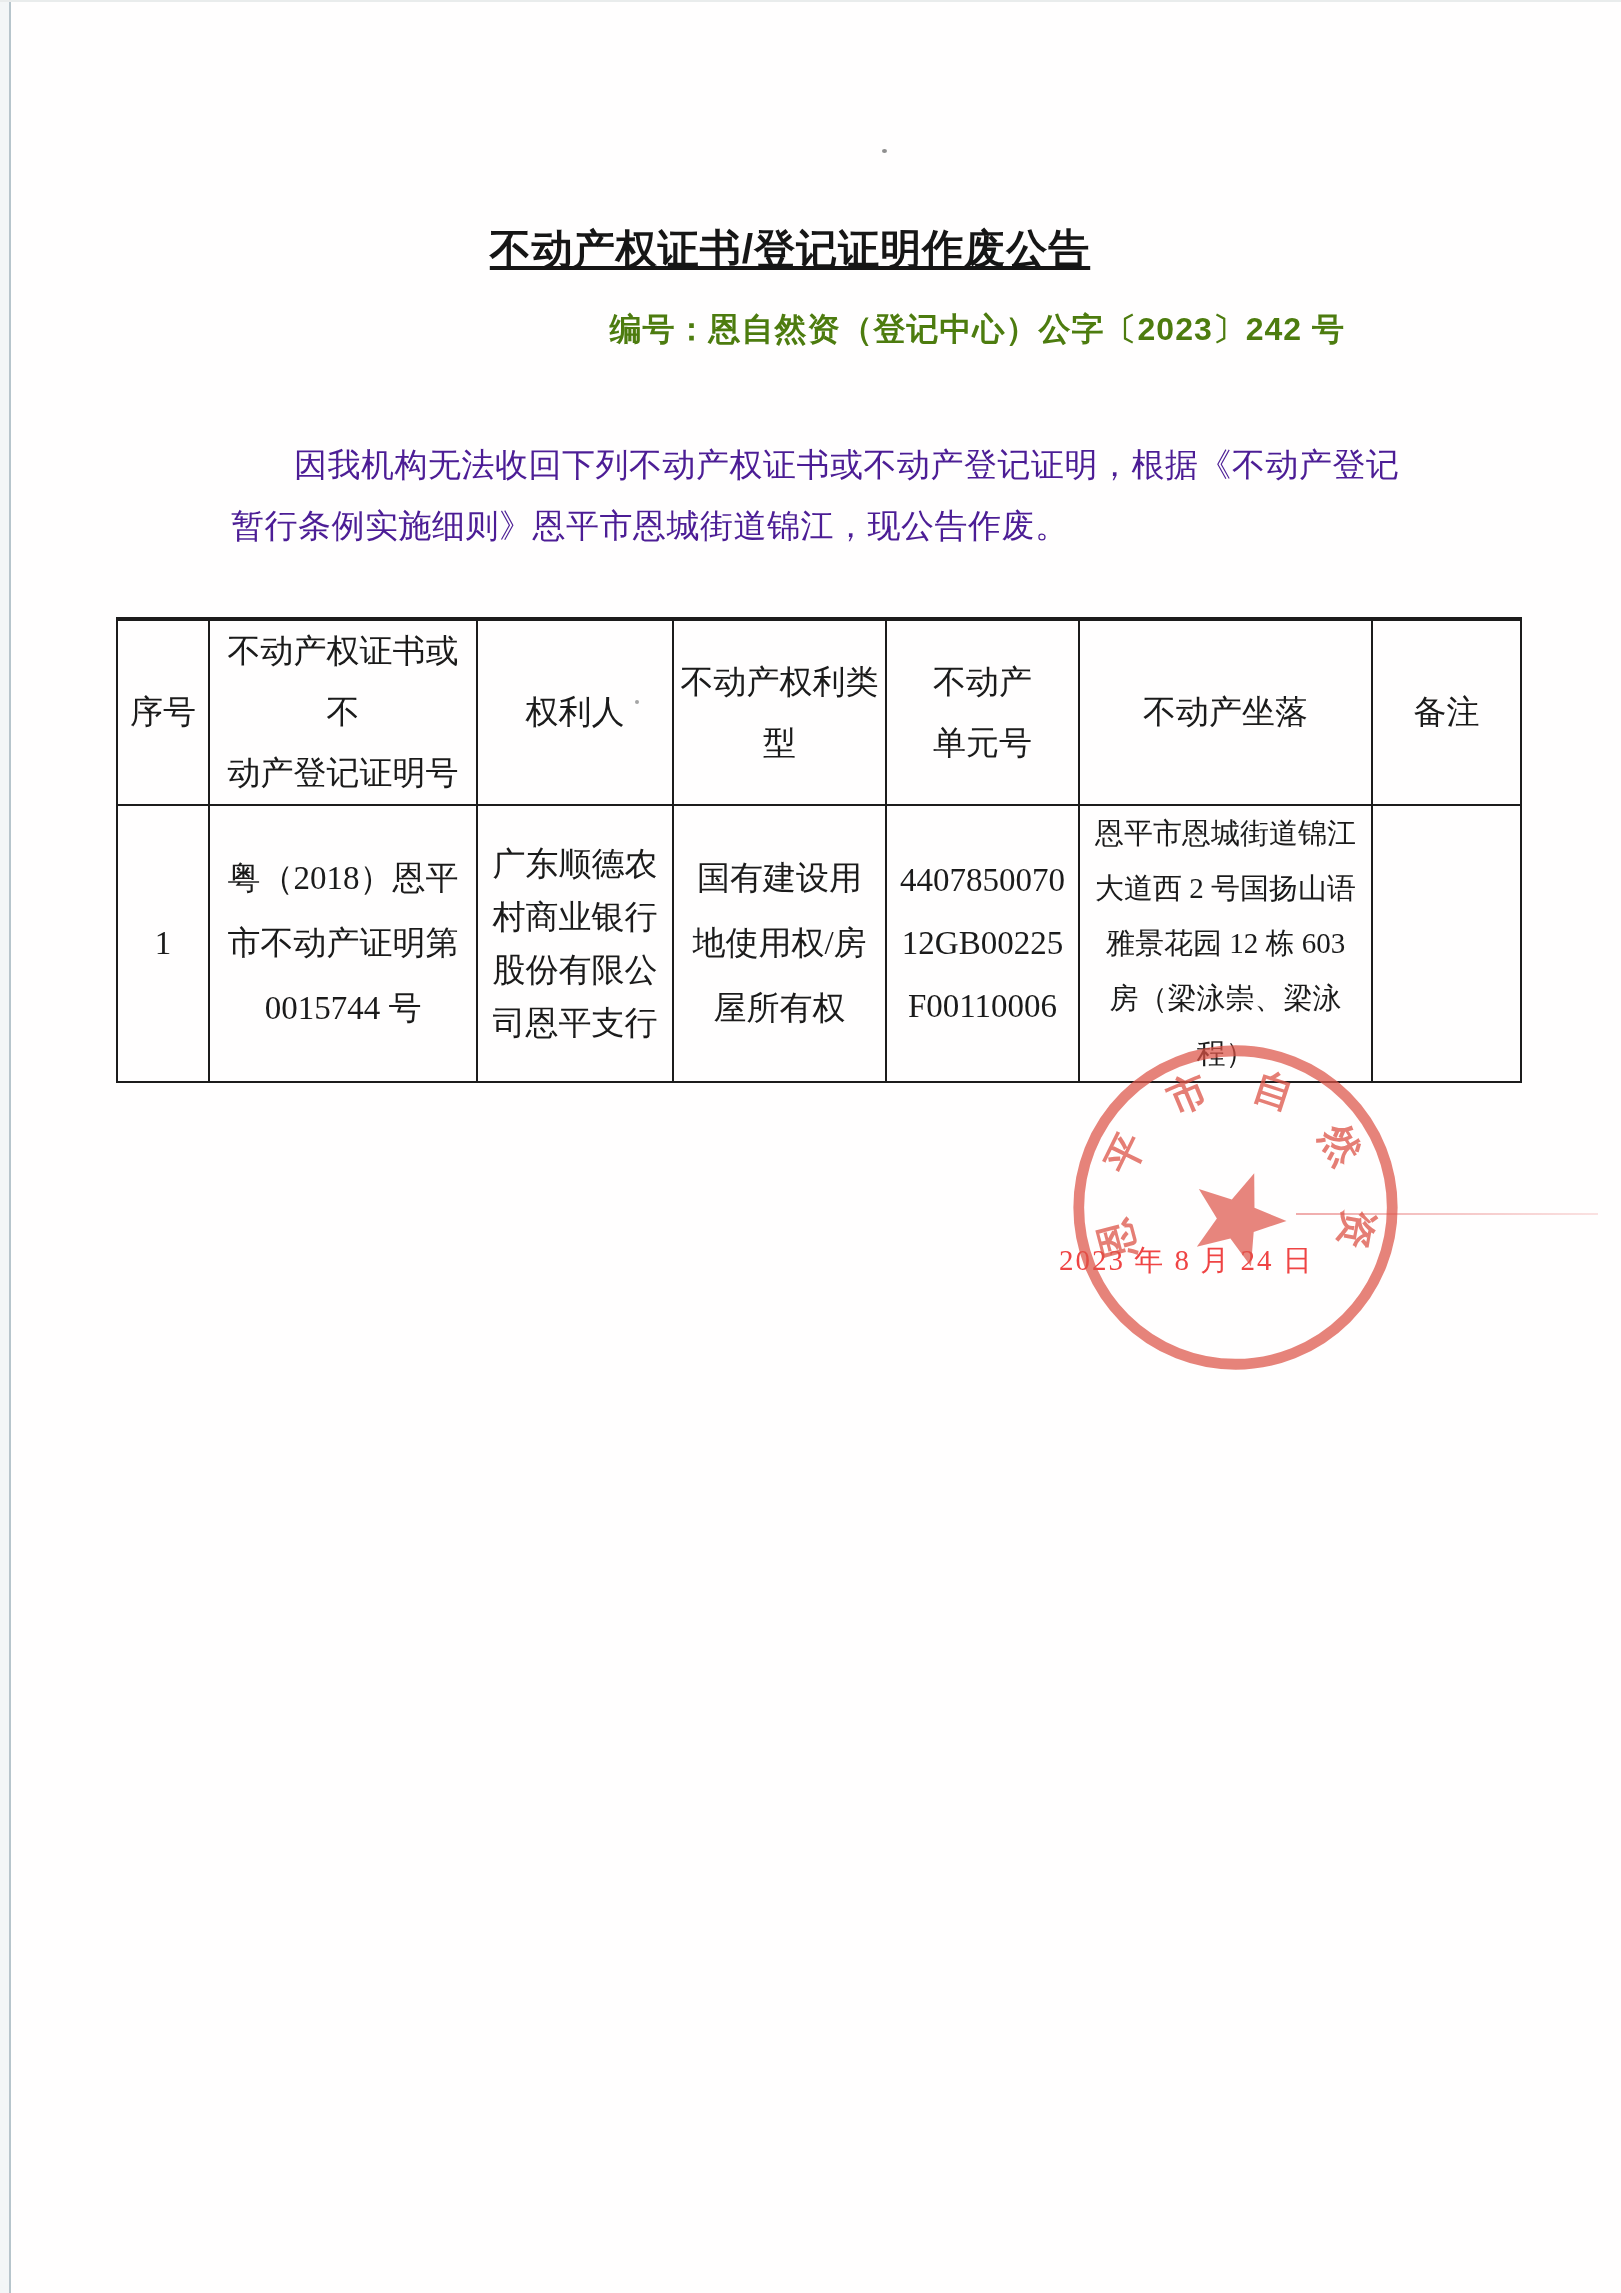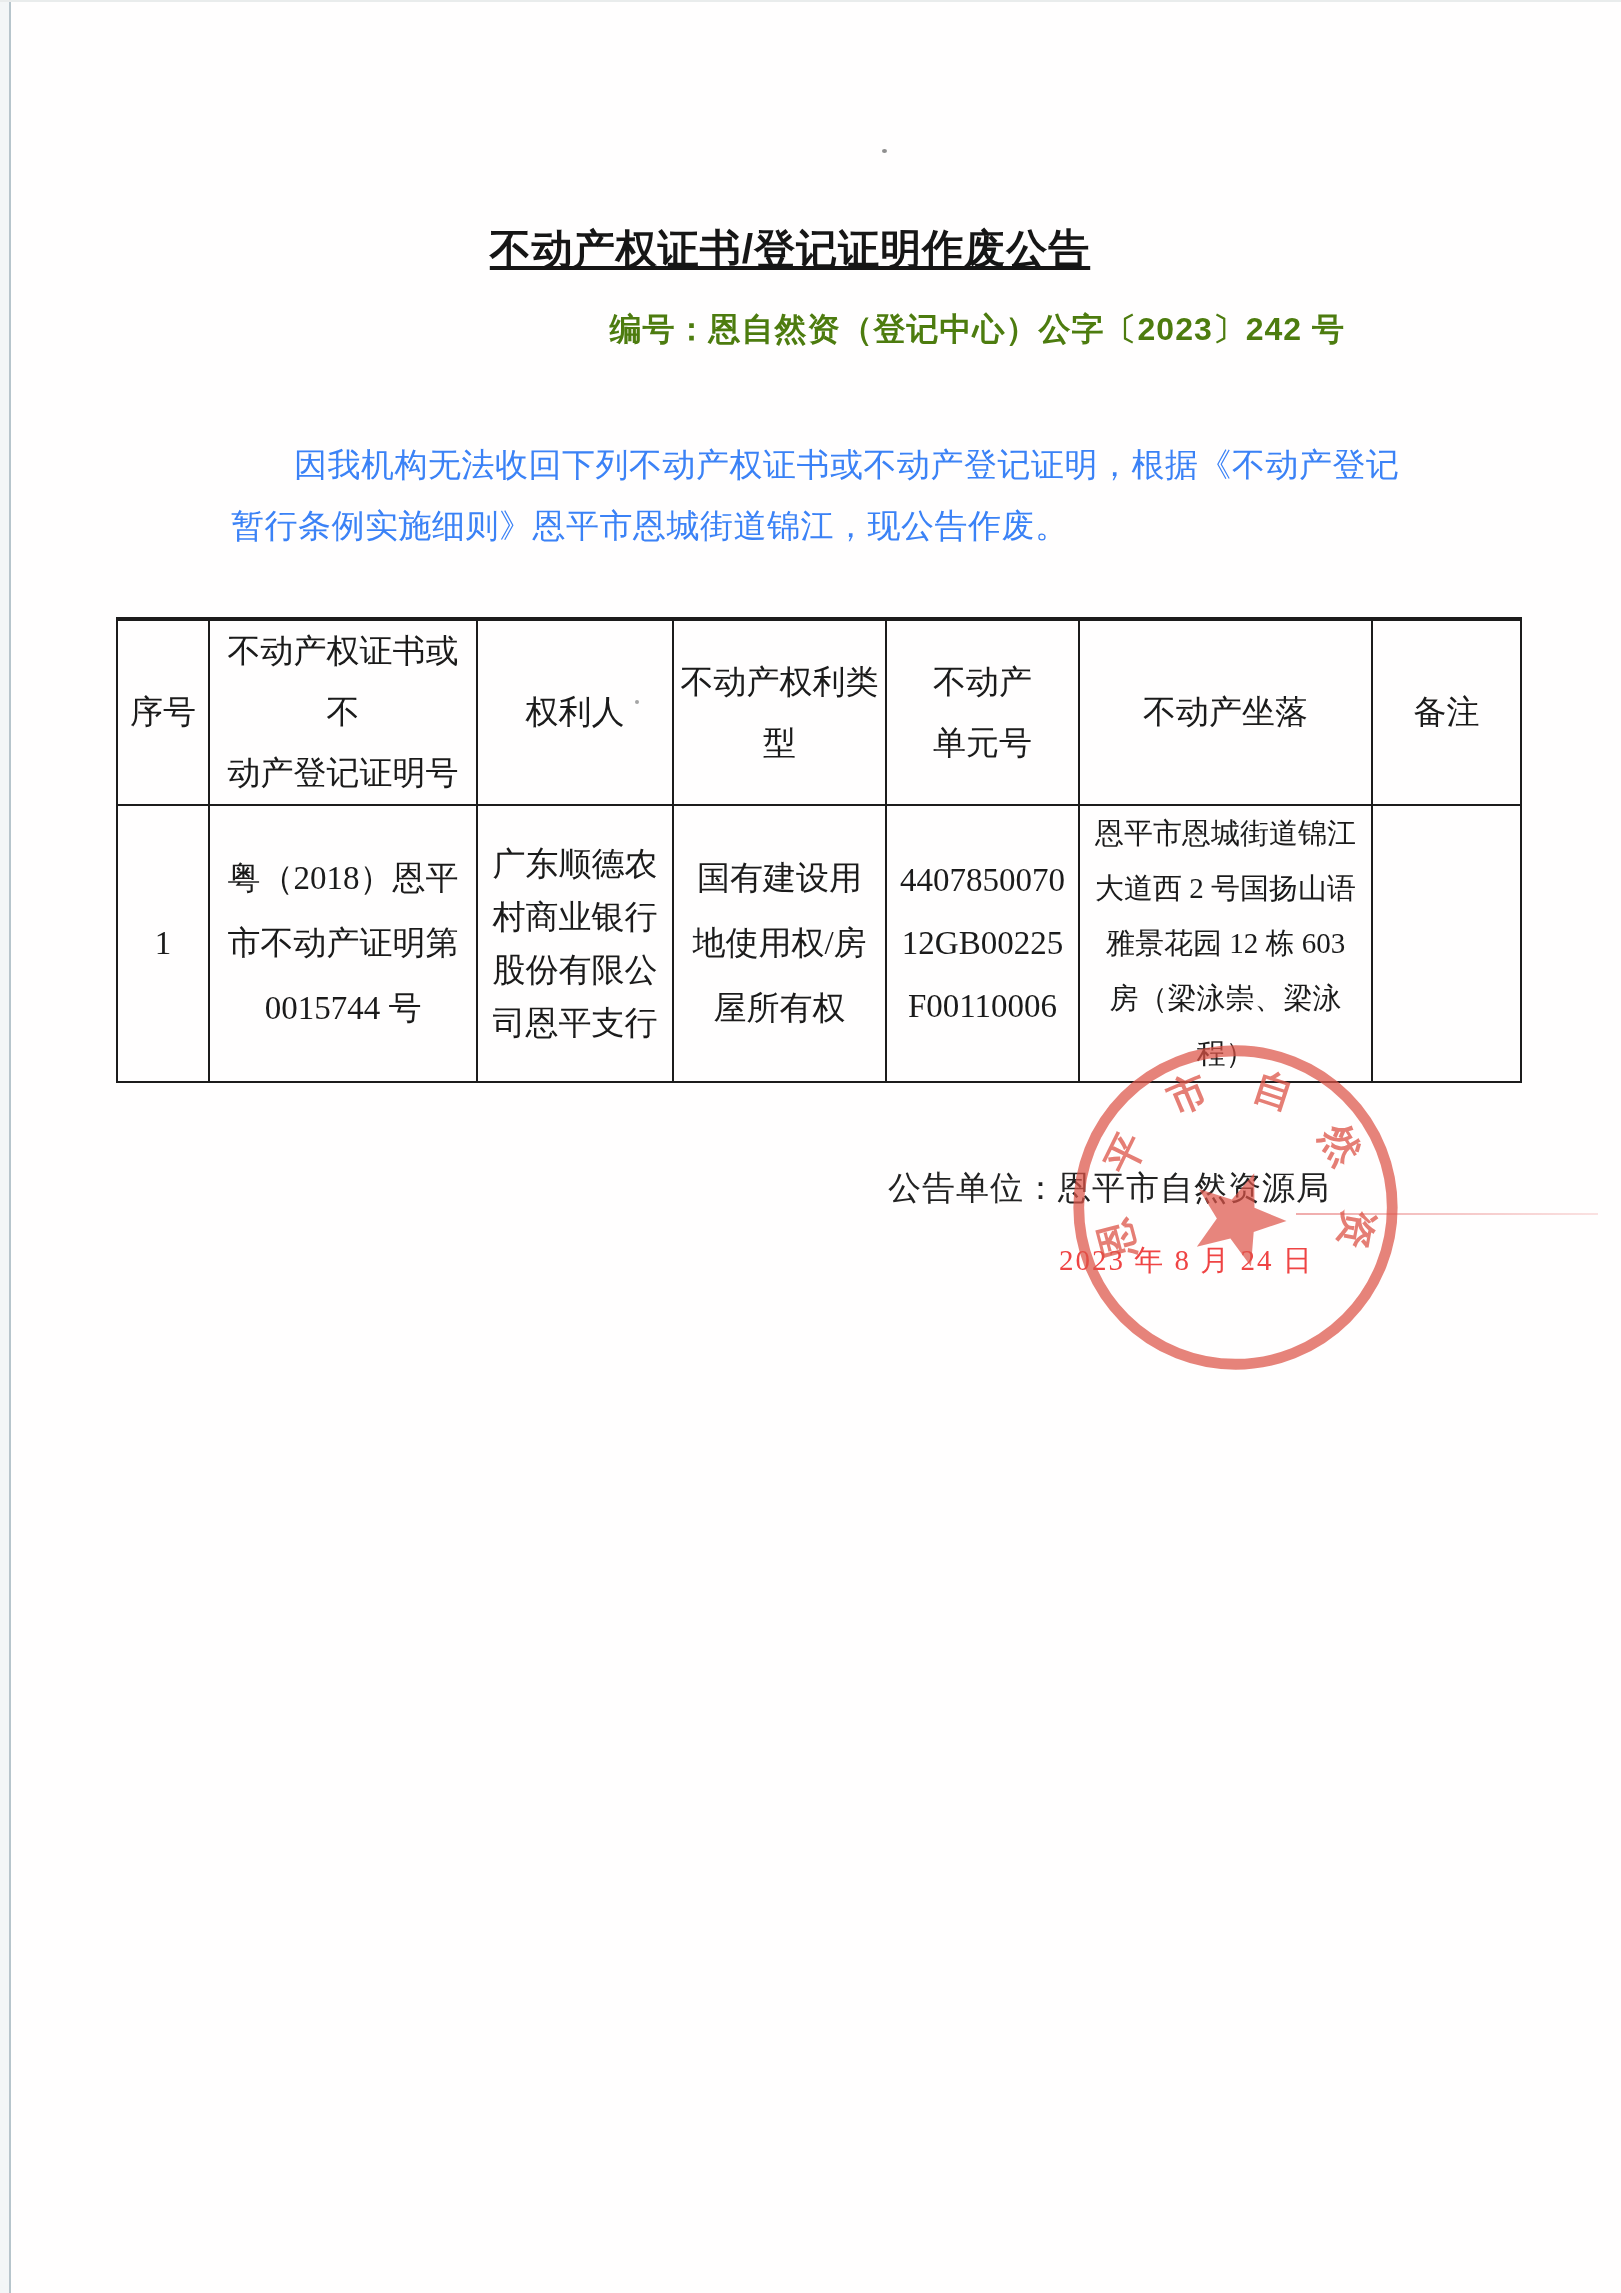--- a/index.html
+++ b/index.html
@@ -30,21 +30,21 @@
     text-align:center;
     font-family:"Liberation Sans", sans-serif;
     font-weight:bold;font-size:41px;letter-spacing:1px;color:#161616;text-decoration:underline;
   }
   .doc-number{
     position:absolute;top:308px;right:276px;
     font-family:"Liberation Sans", sans-serif;
     font-weight:bold;font-size:32px;letter-spacing:1px;color:#4d7c0f;
     white-space:nowrap;
   }
-  .body-par{position:absolute;left:231px;top:435px;width:1166px;font-size:33px;color:#3b82f6;}
+  .body-par{position:absolute;left:231px;top:435px;width:1166px;font-size:33px;color:#4c1d95;}
   .body-line{line-height:61px;white-space:nowrap;letter-spacing:0.5px;}
   .body-line.indent{text-indent:63px;}
 
   
   table.notice{
     position:absolute;left:116px;top:617px;width:1404px;
     border-collapse:collapse;table-layout:fixed;
     font-size:33px;color:#1b1b1b;
   }
   table.notice{border:2.9px solid #1c1c1c;border-top-width:4.9px;}
@@ -136,21 +136,20 @@
 F00110006</td>
         <td class="cell-loc">恩平市恩城街道锦江
 大道西 2 号国扬山语
 雅景花园 12 栋 603
 房（梁泳崇、梁泳程）</td>
         <td></td>
       </tr>
     </tbody>
   </table>
 
-  <div class="sig-unit">公告单位：恩平市自然资源局</div>
   <div class="sig-date">2023 年 8 月 24 日</div>
 
   <div class="seal">
     <svg viewBox="0 0 344 344" xmlns="http://www.w3.org/2000/svg">
       <circle cx="172" cy="172" r="160" fill="none" stroke="#dd5347" stroke-width="11" stroke-opacity="0.82"></circle>
       <polygon transform="rotate(20 174 184)" fill="#dd5347" fill-opacity="0.8" points="174,134 186.3,167 221.6,168.5 194,190.5 203.4,224.5 174,205 144.6,224.5 154,190.5 126.4,168.5 161.7,167"></polygon>
       <path id="seal-arc" d="M 70.5 219.3 A 112 112 0 1 1 273.5 219.3" fill="none"></path>
       <text font-size="40" fill="#dd5347" fill-opacity="0.85">
         <textPath href="#seal-arc" startOffset="0" textLength="600" lengthAdjust="spacing">恩平市自然资源局</textPath>
       </text>

